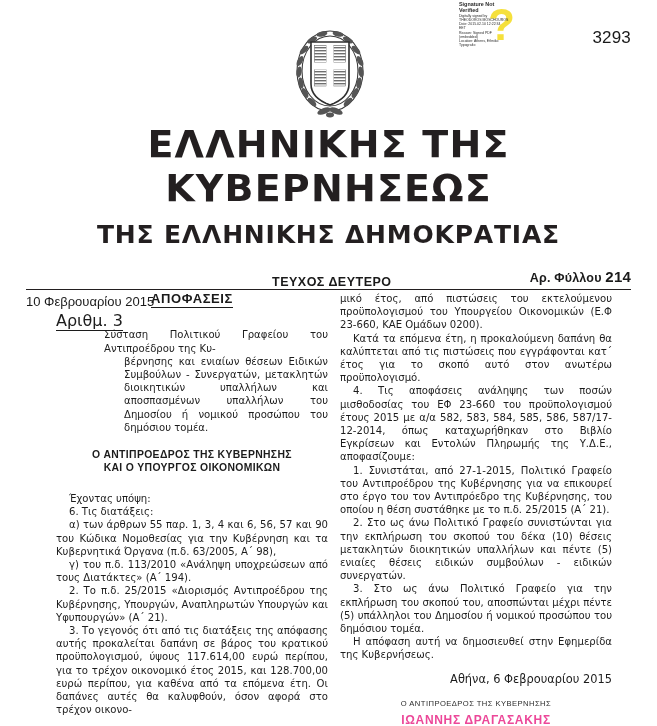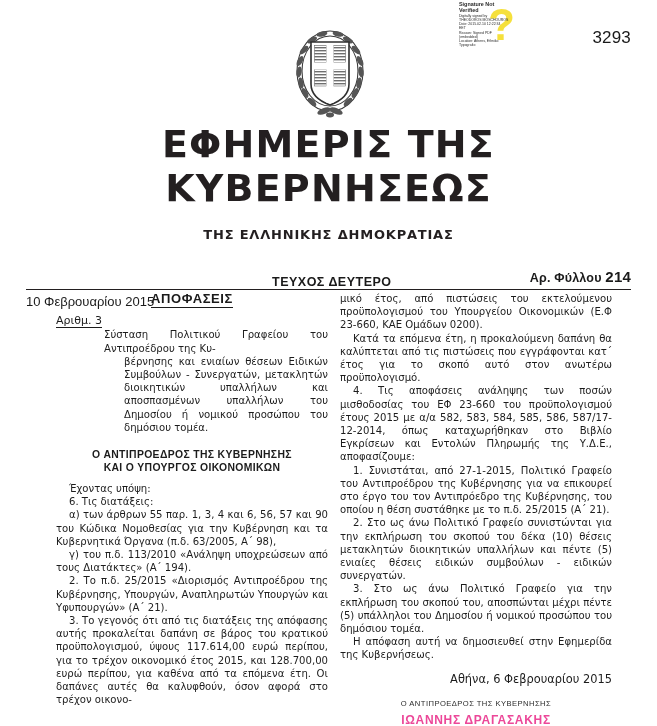--- a/index.html
+++ b/index.html
@@ -86,21 +86,21 @@
   .masthead-main {
     font-family: "DejaVu Sans", sans-serif;
     font-size: 38px;
     font-weight: 700;
     letter-spacing: 1.2px;
     color: #231f20;
     line-height: 44px;
   }
   .masthead-sub {
     font-family: "DejaVu Sans", sans-serif;
-    font-size: 13px;
+    font-size: 25px;
     font-weight: 700;
     letter-spacing: .8px;
     color: #231f20;
     margin-top: 14px;
     line-height: 22px;
   }
 
   
   .issue-bar {
     margin: 22px 26px 0 26px;
@@ -169,21 +169,21 @@
     letter-spacing: .6px;
     font-family: "Liberation Sans", sans-serif;
     color: #1a1a1a;
     margin-bottom: 9px;
   }
   .section-title span {
     border-bottom: 1.2px solid #1a1a1a;
     padding-bottom: 1px;
   }
   .num-label {
-    font-size: 11px;
+    font-size: 16px;
     font-family: "DejaVu Sans", sans-serif;
   }
   .num-label span {
     border-bottom: 1px solid #1c1c1c;
   }
   .decision-subject {
     margin-top: 1px;
     text-align: justify;
     margin-left: 48px;
   }
@@ -203,21 +203,21 @@
     font-family: "Liberation Sans", sans-serif;
     margin-top: 14px;
     line-height: 13px;
   }
   p.body {
     margin: 0;
     text-align: justify;
     text-justify: inter-word;
   }
   p.body.indent { text-indent: 13px; }
-  p.body.gap    { margin-top: 8px; }
+  p.body.gap    { margin-top: 18px; }
   .nojust { text-align: left; }
 
   
   .closing-city {
     text-align: right;
     margin-top: 11px;
     font-size: 11.4px;
     font-family: "DejaVu Sans", sans-serif;
   }
   .sig-block {
@@ -307,21 +307,21 @@
 (embedded)
 Location: Athens, Ethniko
 Typografio</div>
     </div>
   </div>
 
   <div class="page-number">3293</div>
 </div>
 
 <div class="masthead">
-  <div class="masthead-main">ΕΦΗΜΕΡΙΣ ΤΗΣ ΚΥΒΕΡΝΗΣΕΩΣ</div>
+  <div class="masthead-main">ΕΛΛΗΝΙΚΗΣ ΤΗΣ ΚΥΒΕΡΝΗΣΕΩΣ</div>
   <div class="masthead-sub">ΤΗΣ ΕΛΛΗΝΙΚΗΣ ΔΗΜΟΚΡΑΤΙΑΣ</div>
 </div>
 
 <div class="issue-bar">
   <div class="issue-type">ΤΕΥΧΟΣ ΔΕΥΤΕΡΟ</div>
   <div class="issue-no">
     <span>Αρ. Φύλλου</span>
     <span class="big">214</span>
   </div>
 </div>

